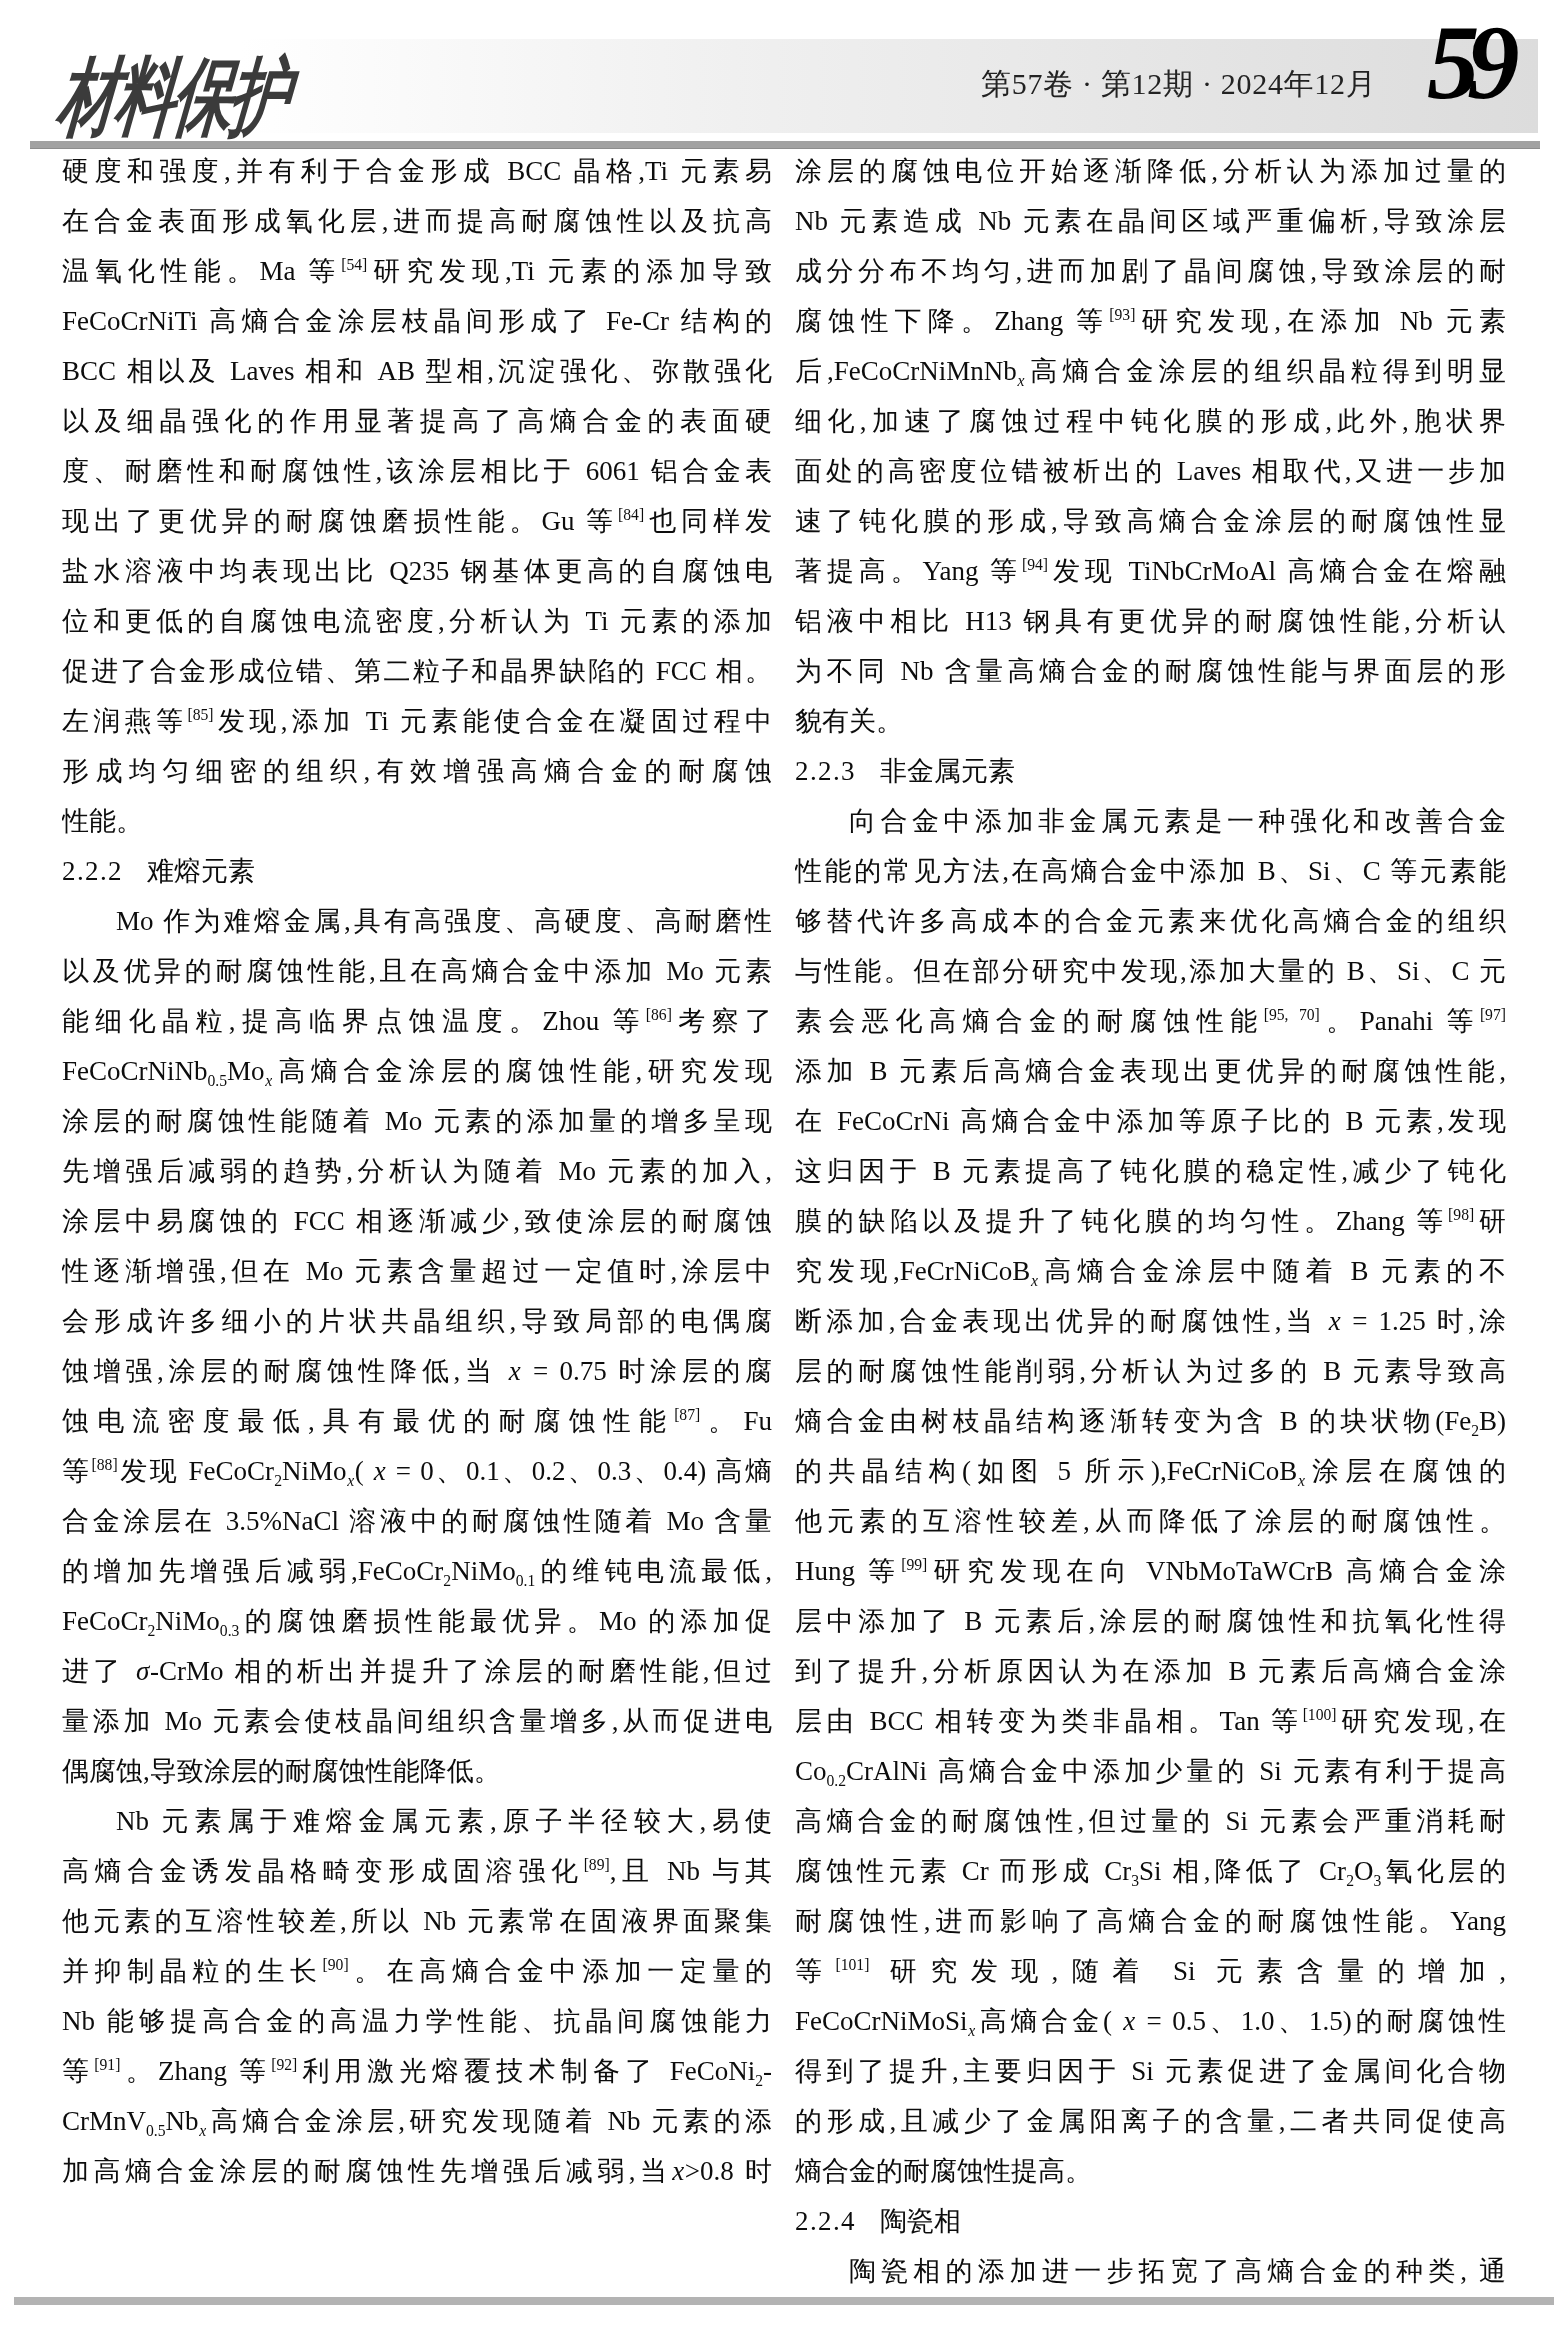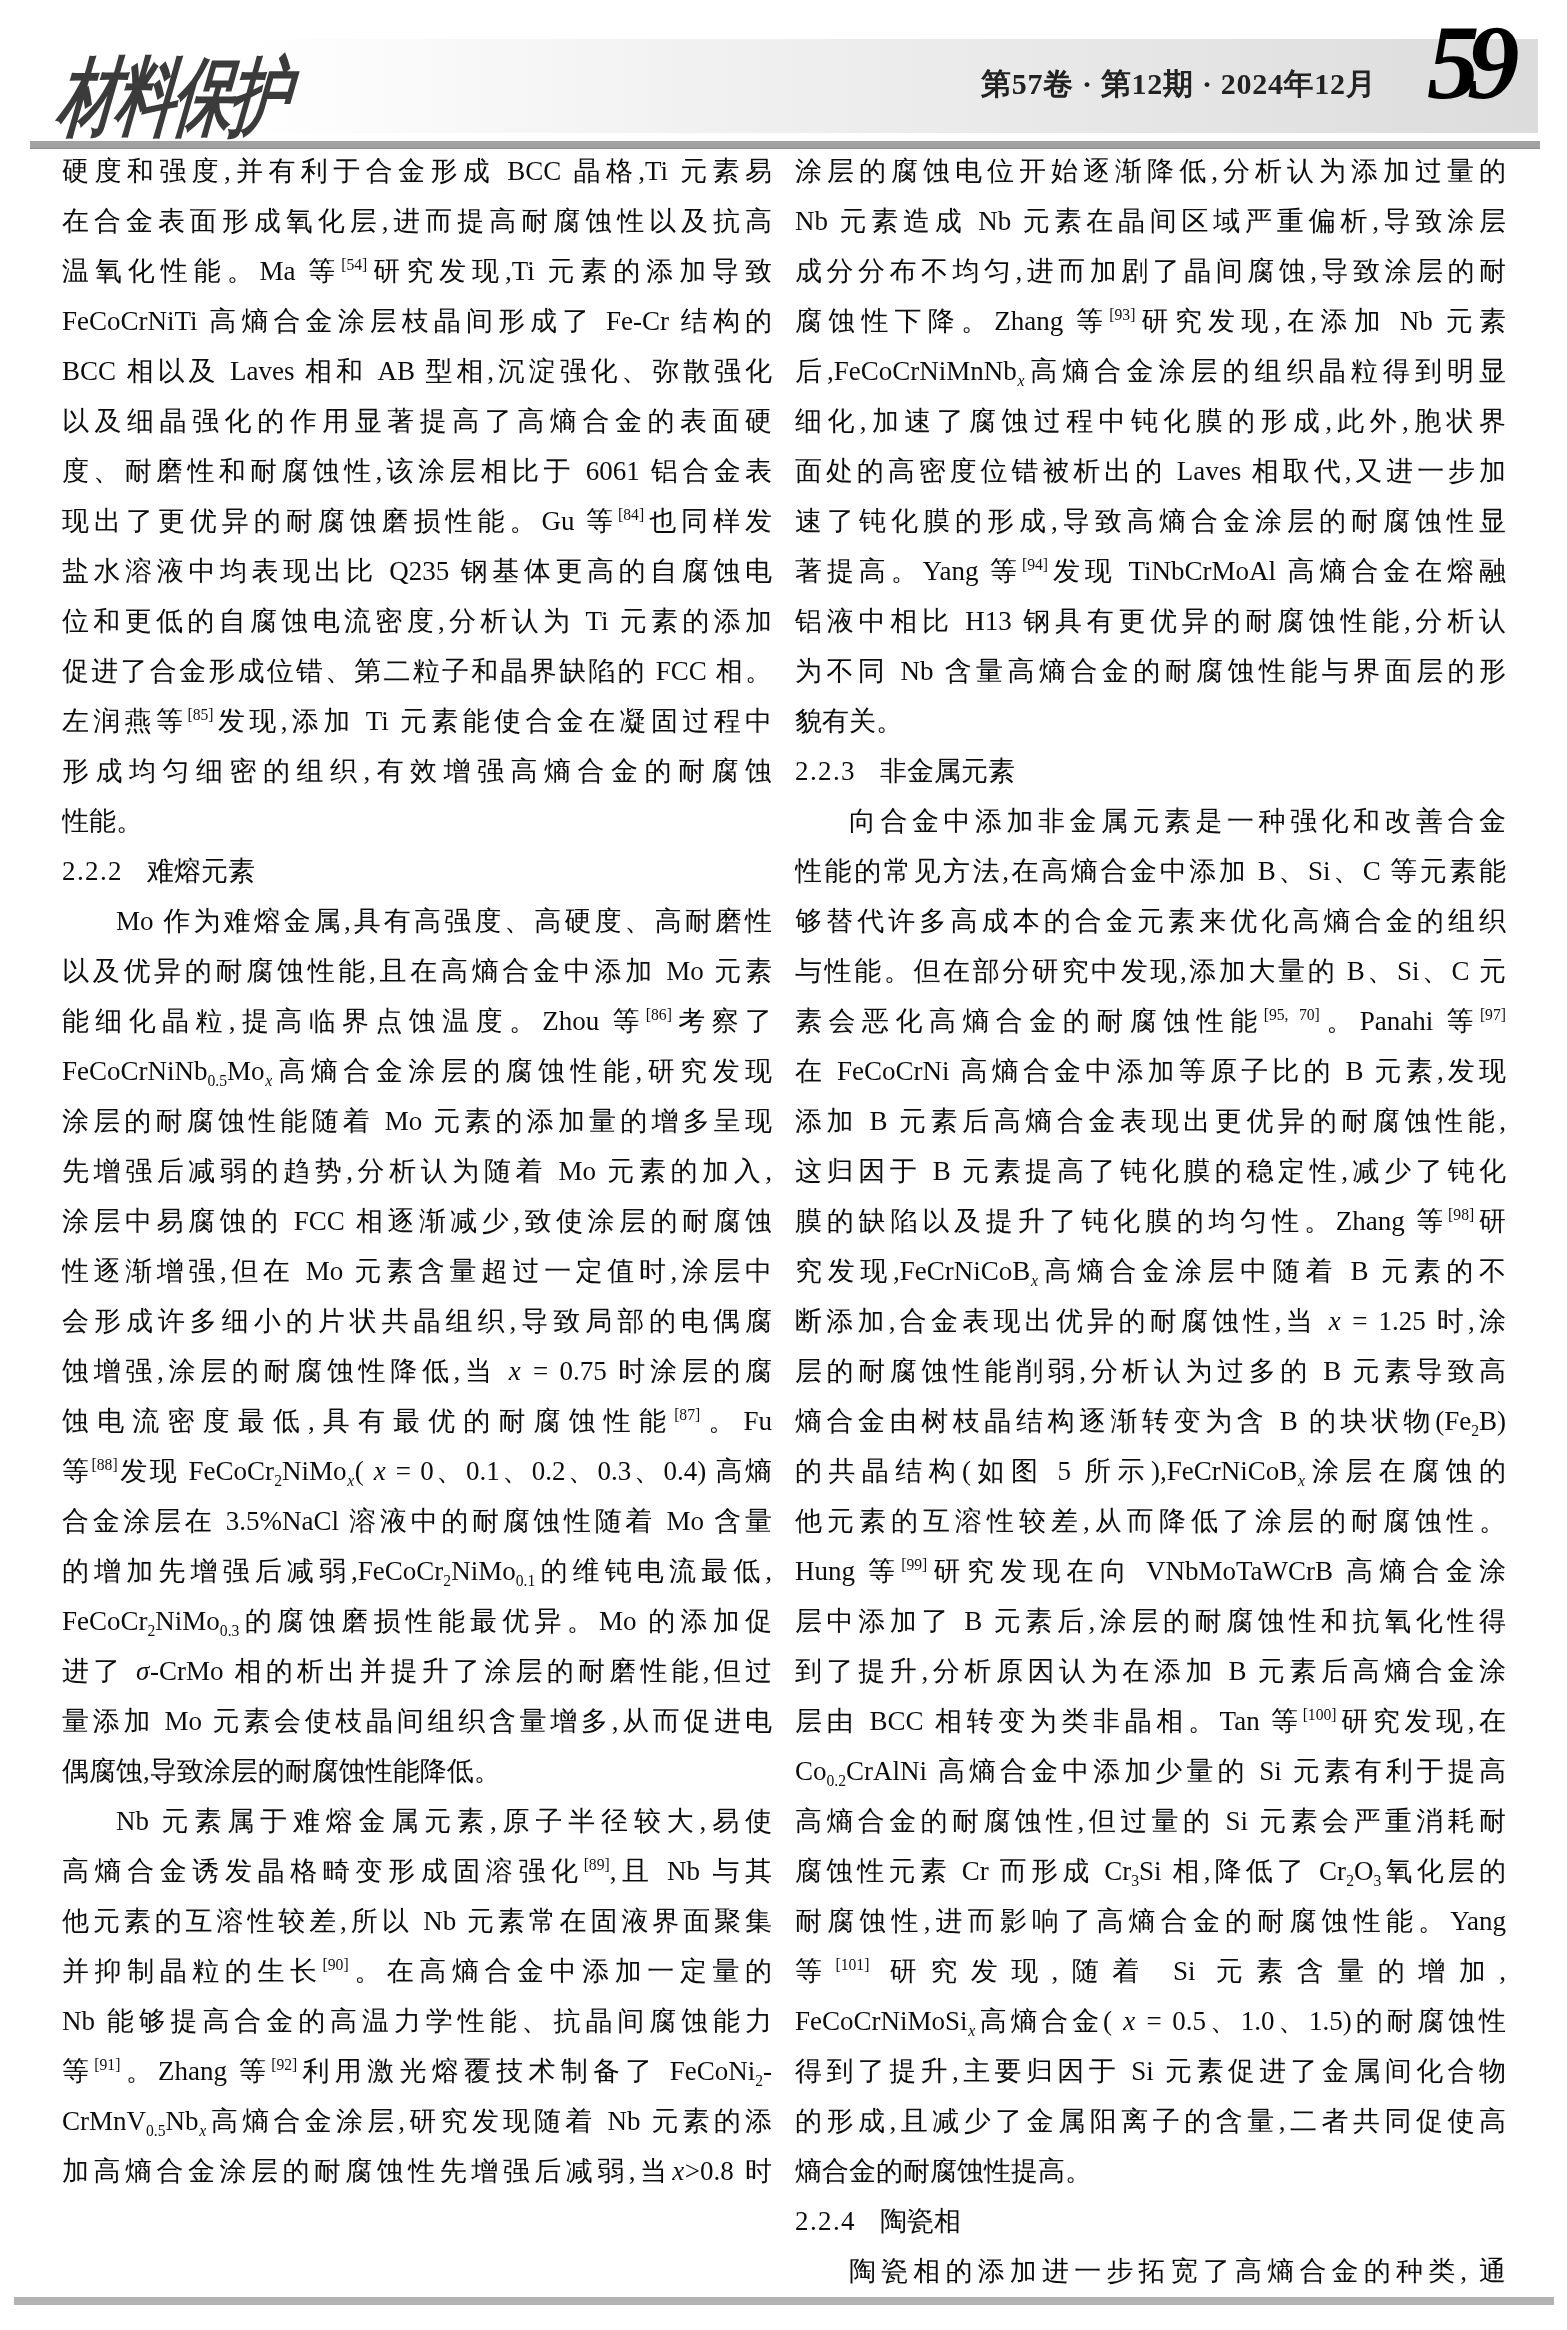--- a/index.html
+++ b/index.html
@@ -14,21 +14,21 @@
     background:linear-gradient(90deg,rgba(255,255,255,0) 0%,#f1f1f1 35%,#e4e4e4 75%,#dcdcdc 100%);
   }
   .logo{
     position:absolute;left:65px;top:41px;
     font-size:60px;font-weight:bold;font-style:italic;
     letter-spacing:-2.8px;color:#3b3b3b;white-space:nowrap;
     transform:scaleY(1.42) skewX(-9deg);transform-origin:left top;
   }
   .issue{
     position:absolute;left:981px;top:64px;
-    font-size:30px;font-weight:bold;color:#222;letter-spacing:0.7px;white-space:nowrap;
+    font-size:30px;font-weight:normal;color:#222;letter-spacing:0.7px;white-space:nowrap;
   }
   .pageno{
     position:absolute;left:1427px;top:10px;
     font-size:105px;font-weight:900;font-style:italic;
     letter-spacing:-0.12em;color:#000;line-height:1;text-align:right;
   }
   .rule-top{
     position:absolute;left:30px;top:141px;width:1510px;height:7px;
     background:#a2a2a2;border-bottom:1.4px solid #8d8d8d;
   }
@@ -122,22 +122,22 @@
       <div class="line">著提高。Yang 等<sup>[94]</sup>发现 TiNbCrMoAl 高熵合金在熔融</div>
       <div class="line">铝液中相比 H13 钢具有更优异的耐腐蚀性能,分析认</div>
       <div class="line">为不同 Nb 含量高熵合金的耐腐蚀性能与界面层的形</div>
       <div class="line end">貌有关。</div>
       <div class="heading"><span class="hnum">2.2.3</span><span>非金属元素</span></div>
       <div class="line first">向合金中添加非金属元素是一种强化和改善合金</div>
       <div class="line">性能的常见方法,在高熵合金中添加 B、Si、C 等元素能</div>
       <div class="line">够替代许多高成本的合金元素来优化高熵合金的组织</div>
       <div class="line">与性能。但在部分研究中发现,添加大量的 B、Si、C 元</div>
       <div class="line">素会恶化高熵合金的耐腐蚀性能<sup>[95, 70]</sup>。Panahi 等<sup>[97]</sup></div>
+      <div class="line">添加 B 元素后高熵合金表现出更优异的耐腐蚀性能,</div>
       <div class="line">在 FeCoCrNi 高熵合金中添加等原子比的 B 元素,发现</div>
-      <div class="line">添加 B 元素后高熵合金表现出更优异的耐腐蚀性能,</div>
       <div class="line">这归因于 B 元素提高了钝化膜的稳定性,减少了钝化</div>
       <div class="line">膜的缺陷以及提升了钝化膜的均匀性。Zhang 等<sup>[98]</sup>研</div>
       <div class="line">究发现,FeCrNiCoB<sub><i>x</i></sub>高熵合金涂层中随着 B 元素的不</div>
       <div class="line">断添加,合金表现出优异的耐腐蚀性,当 <i>x</i> = 1.25 时,涂</div>
       <div class="line">层的耐腐蚀性能削弱,分析认为过多的 B 元素导致高</div>
       <div class="line">熵合金由树枝晶结构逐渐转变为含 B 的块状物(Fe<sub>2</sub>B)</div>
       <div class="line">的共晶结构(如图 5 所示),FeCrNiCoB<sub><i>x</i></sub>涂层在腐蚀的</div>
       <div class="line">他元素的互溶性较差,从而降低了涂层的耐腐蚀性。</div>
       <div class="line">Hung 等<sup>[99]</sup>研究发现在向 VNbMoTaWCrB 高熵合金涂</div>
       <div class="line">层中添加了 B 元素后,涂层的耐腐蚀性和抗氧化性得</div>

